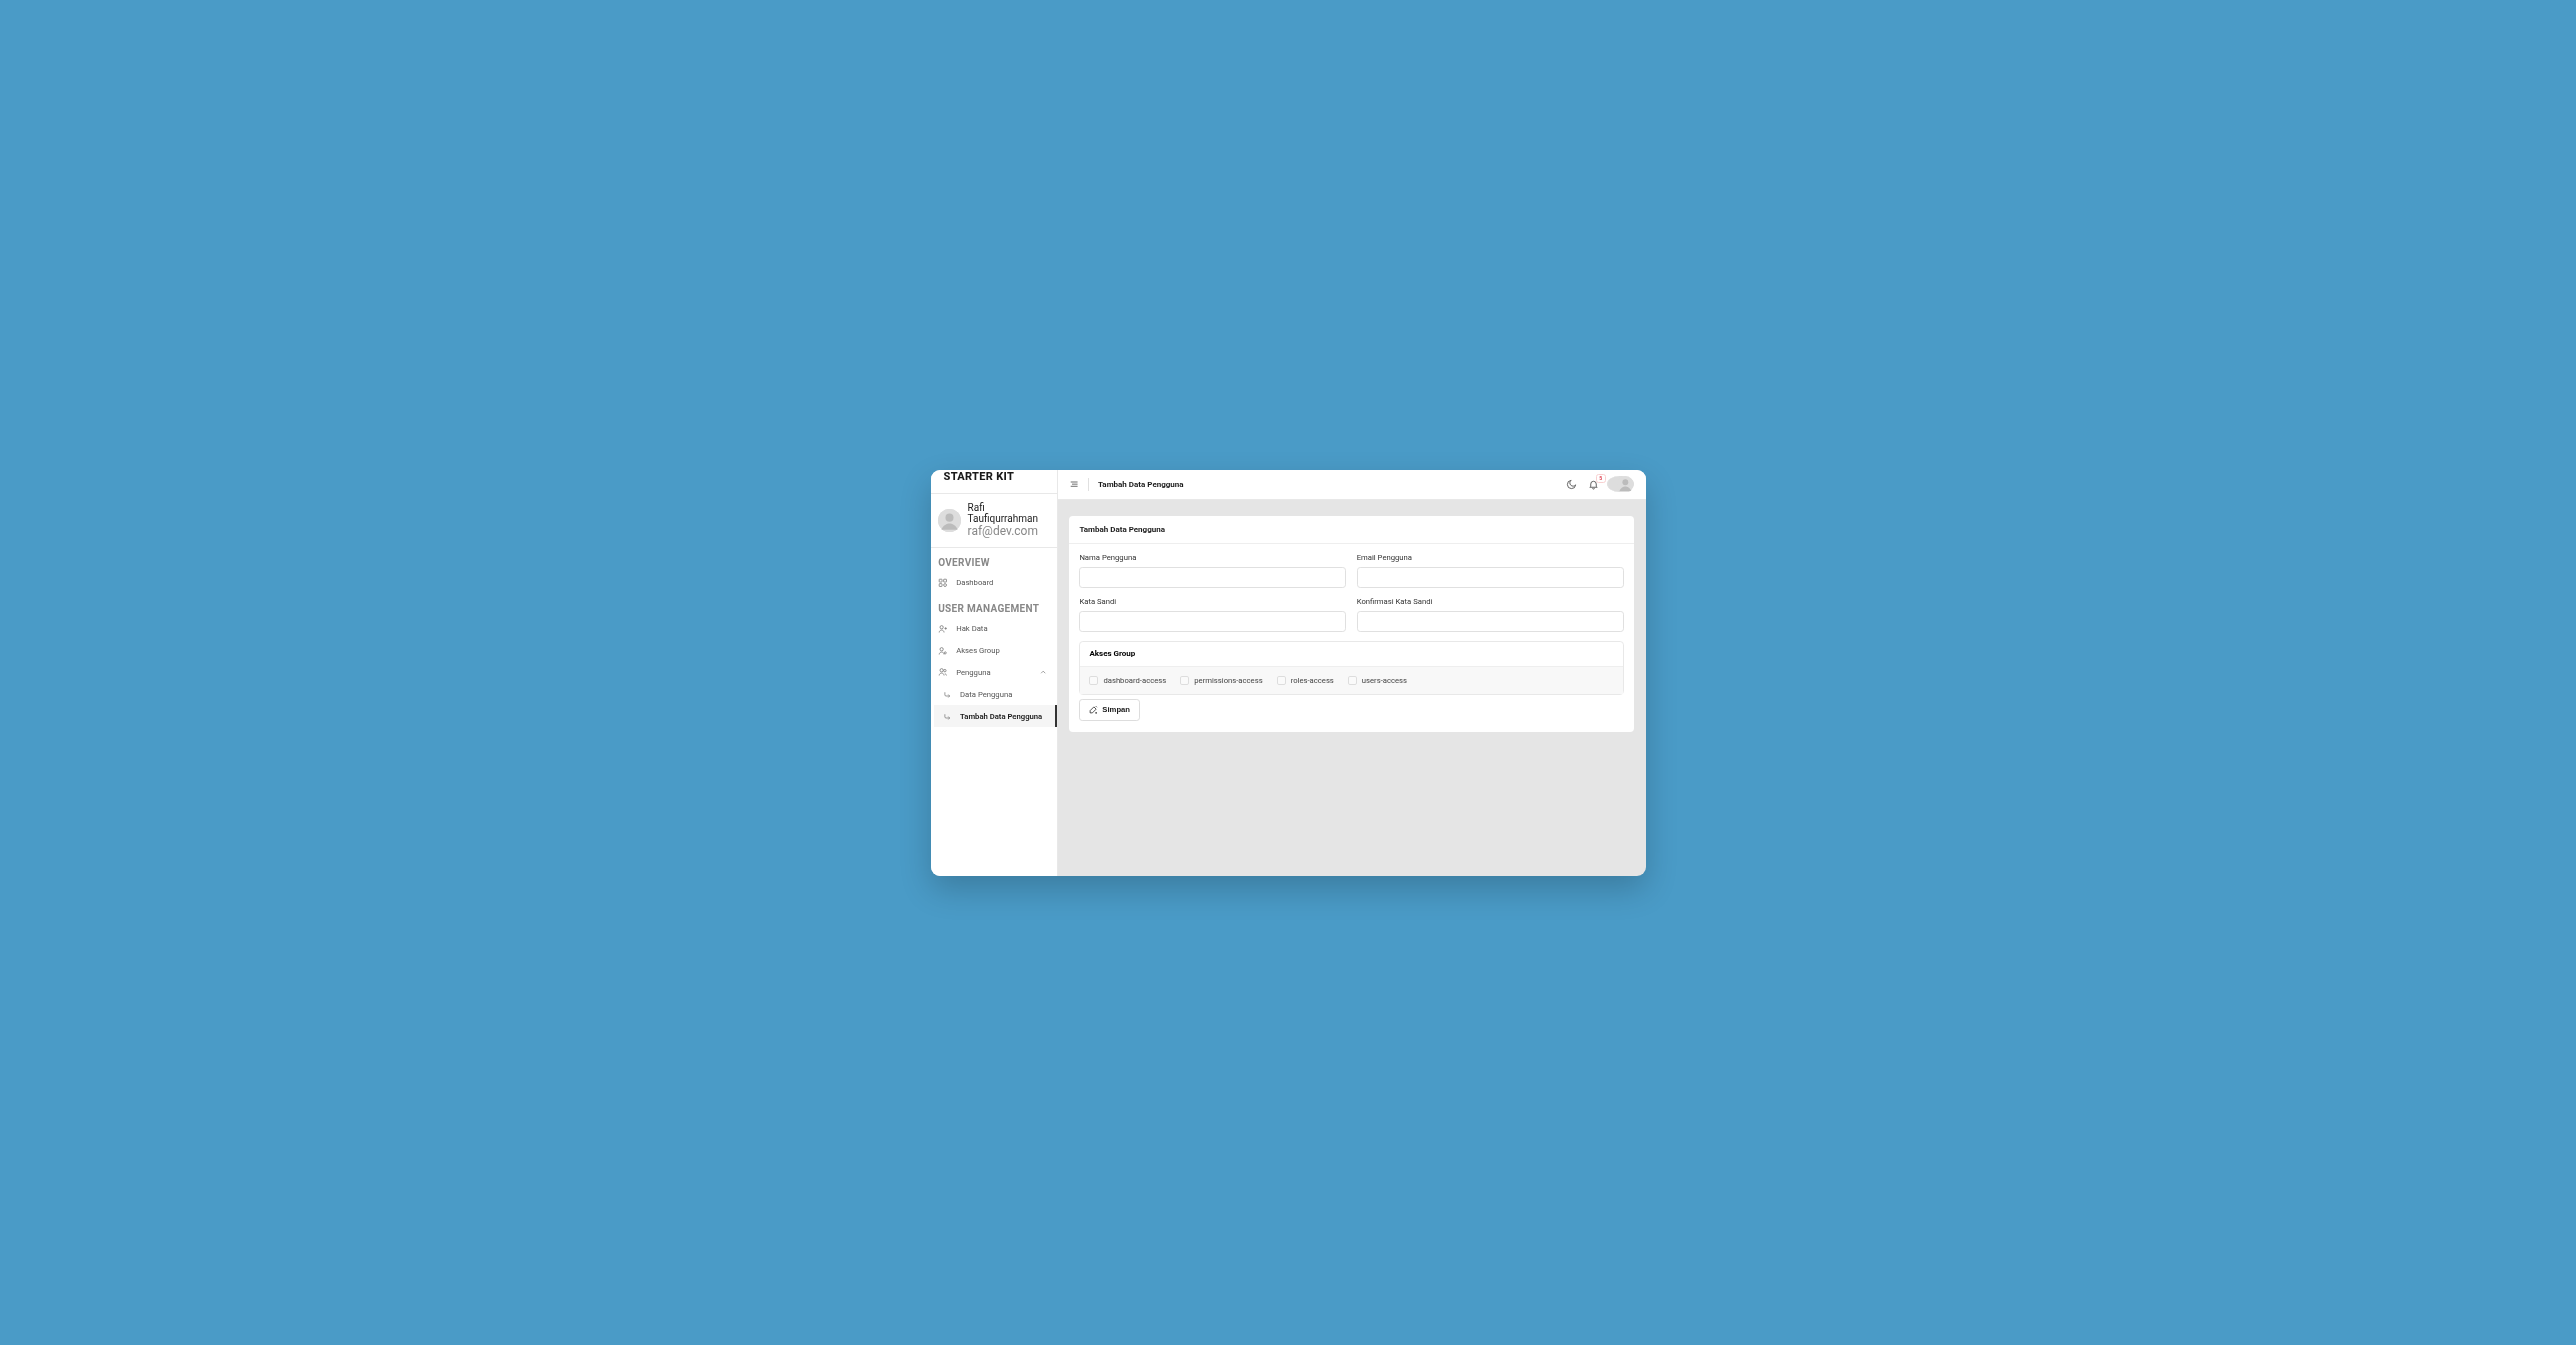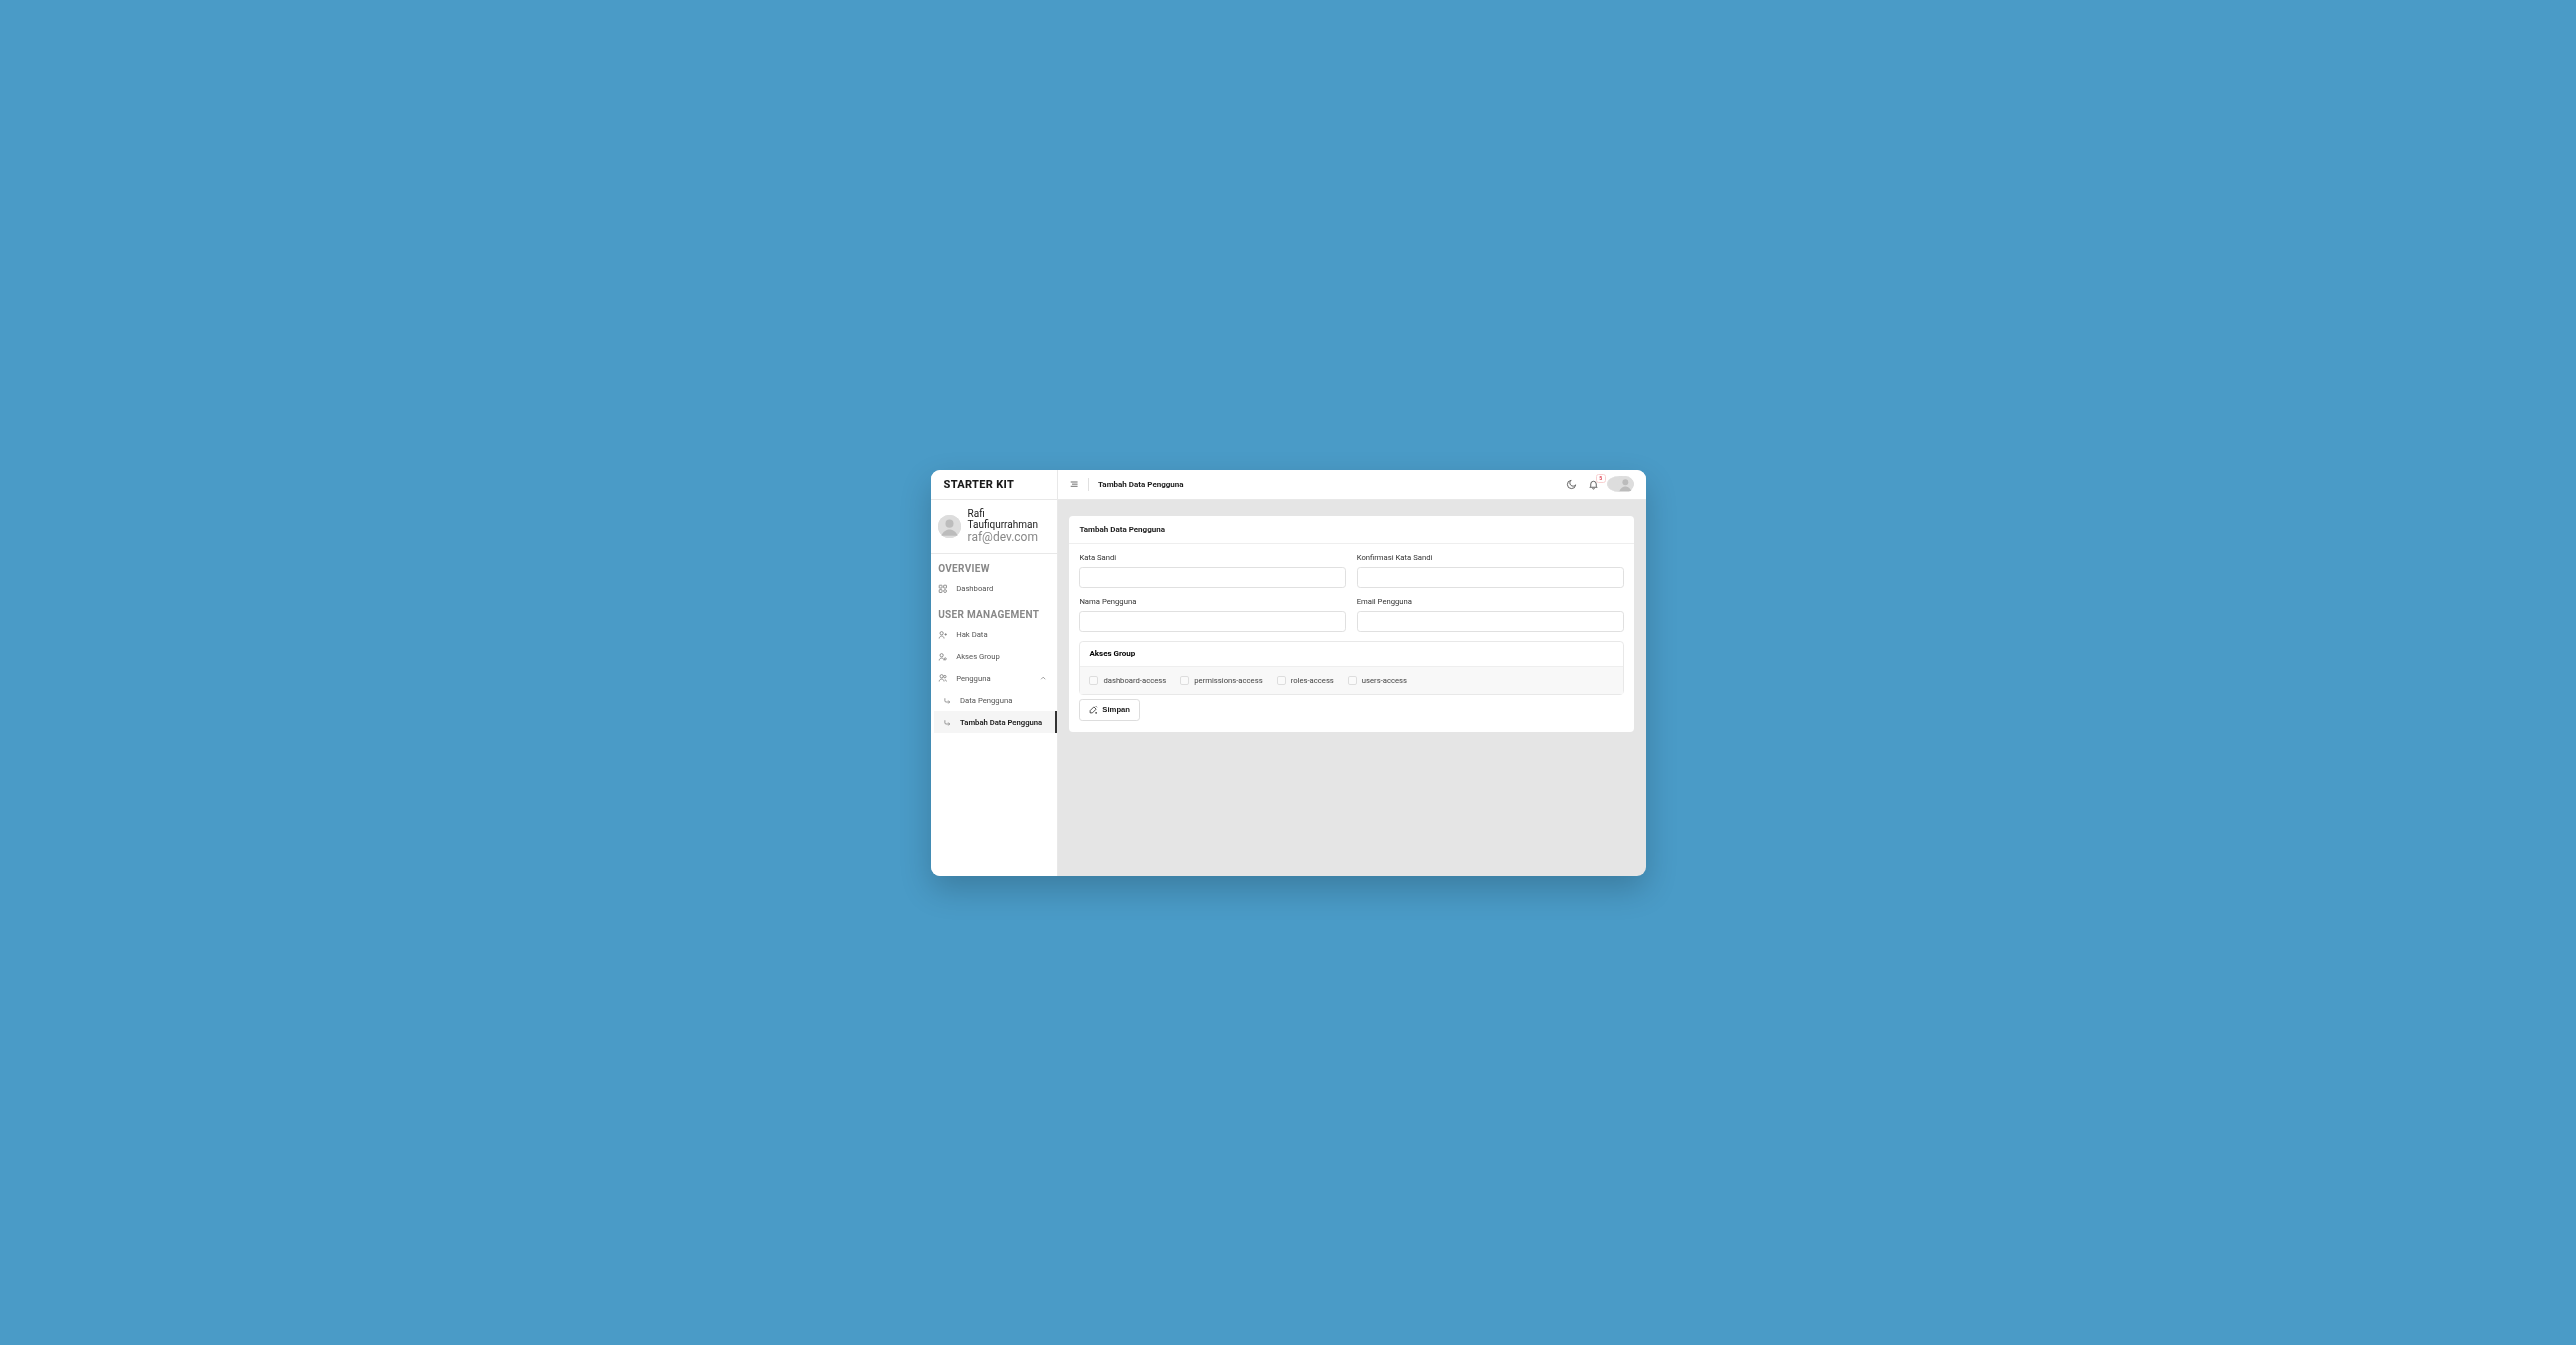--- a/index.html
+++ b/index.html
@@ -22,23 +22,22 @@
   display: flex;
 }
 .sidebar {
   width: 127px;
   background: #fff;
   border-right: 0.6px solid #e8e8e8;
   display: flex;
   flex-direction: column;
 }
 .logo-area {
-  height: 30px;
-  display: flex;
-  align-items: center;
+  height: 24px;
+  display: flex;
   padding: 0 13px;
   border-bottom: 0.6px solid #e8e8e8;
 }
 .logo {
   font-weight: 800;
   font-size: 11px;
   letter-spacing: 0.3px;
   color: #1a1a1a;
 }
 .user-block {
@@ -338,37 +337,37 @@
       </div>
     </div>
 
     <div class="content">
       <div class="card">
         <div class="card-header">Tambah Data Pengguna</div>
         <div class="card-body">
 
           <div class="form-row">
             <div class="form-group">
+              <label class="form-label">Nama Pengguna</label>
+              <input class="form-input" type="text" style="">
+            </div>
+            <div class="form-group">
+              <label class="form-label">Email Pengguna</label>
+              <input class="form-input" type="text" style="">
+            </div>
+          </div>
+
+          <div class="form-row">
+            <div class="form-group">
               <label class="form-label">Kata Sandi</label>
               <input class="form-input" type="password" style="">
             </div>
             <div class="form-group">
               <label class="form-label">Konfirmasi Kata Sandi</label>
               <input class="form-input" type="password" style="">
-            </div>
-          </div>
-
-          <div class="form-row">
-            <div class="form-group">
-              <label class="form-label">Nama Pengguna</label>
-              <input class="form-input" type="text" style="">
-            </div>
-            <div class="form-group">
-              <label class="form-label">Email Pengguna</label>
-              <input class="form-input" type="text" style="">
             </div>
           </div>
 
           <div class="group-panel">
             <div class="group-panel-header">Akses Group</div>
             <div class="group-panel-body">
               <label class="checkbox-item">
                 <input type="checkbox" style="">
                 <span>dashboard-access</span>
               </label>

